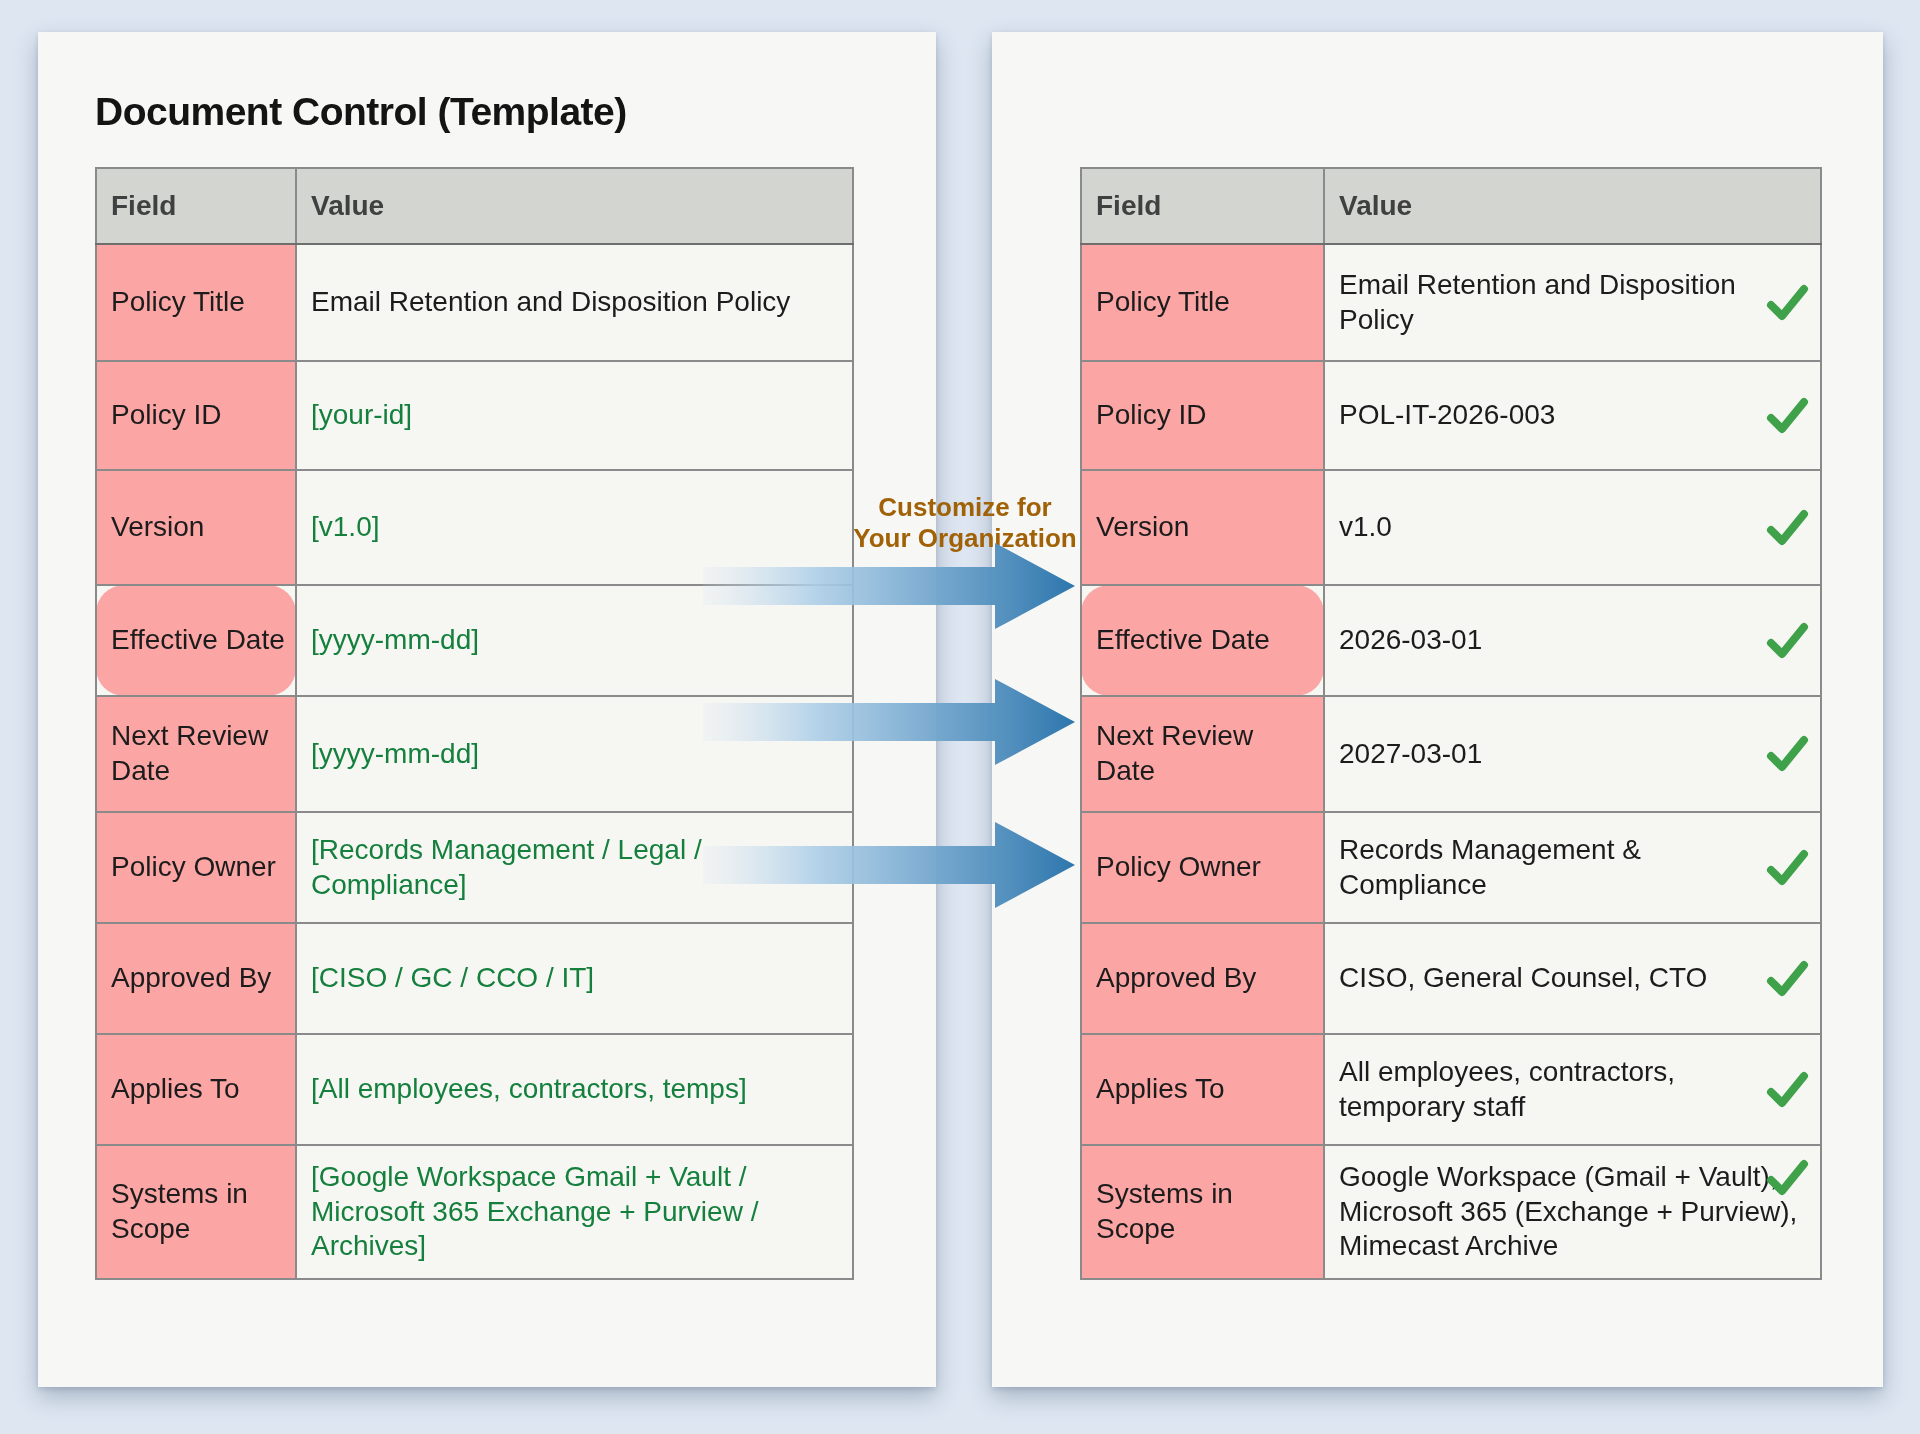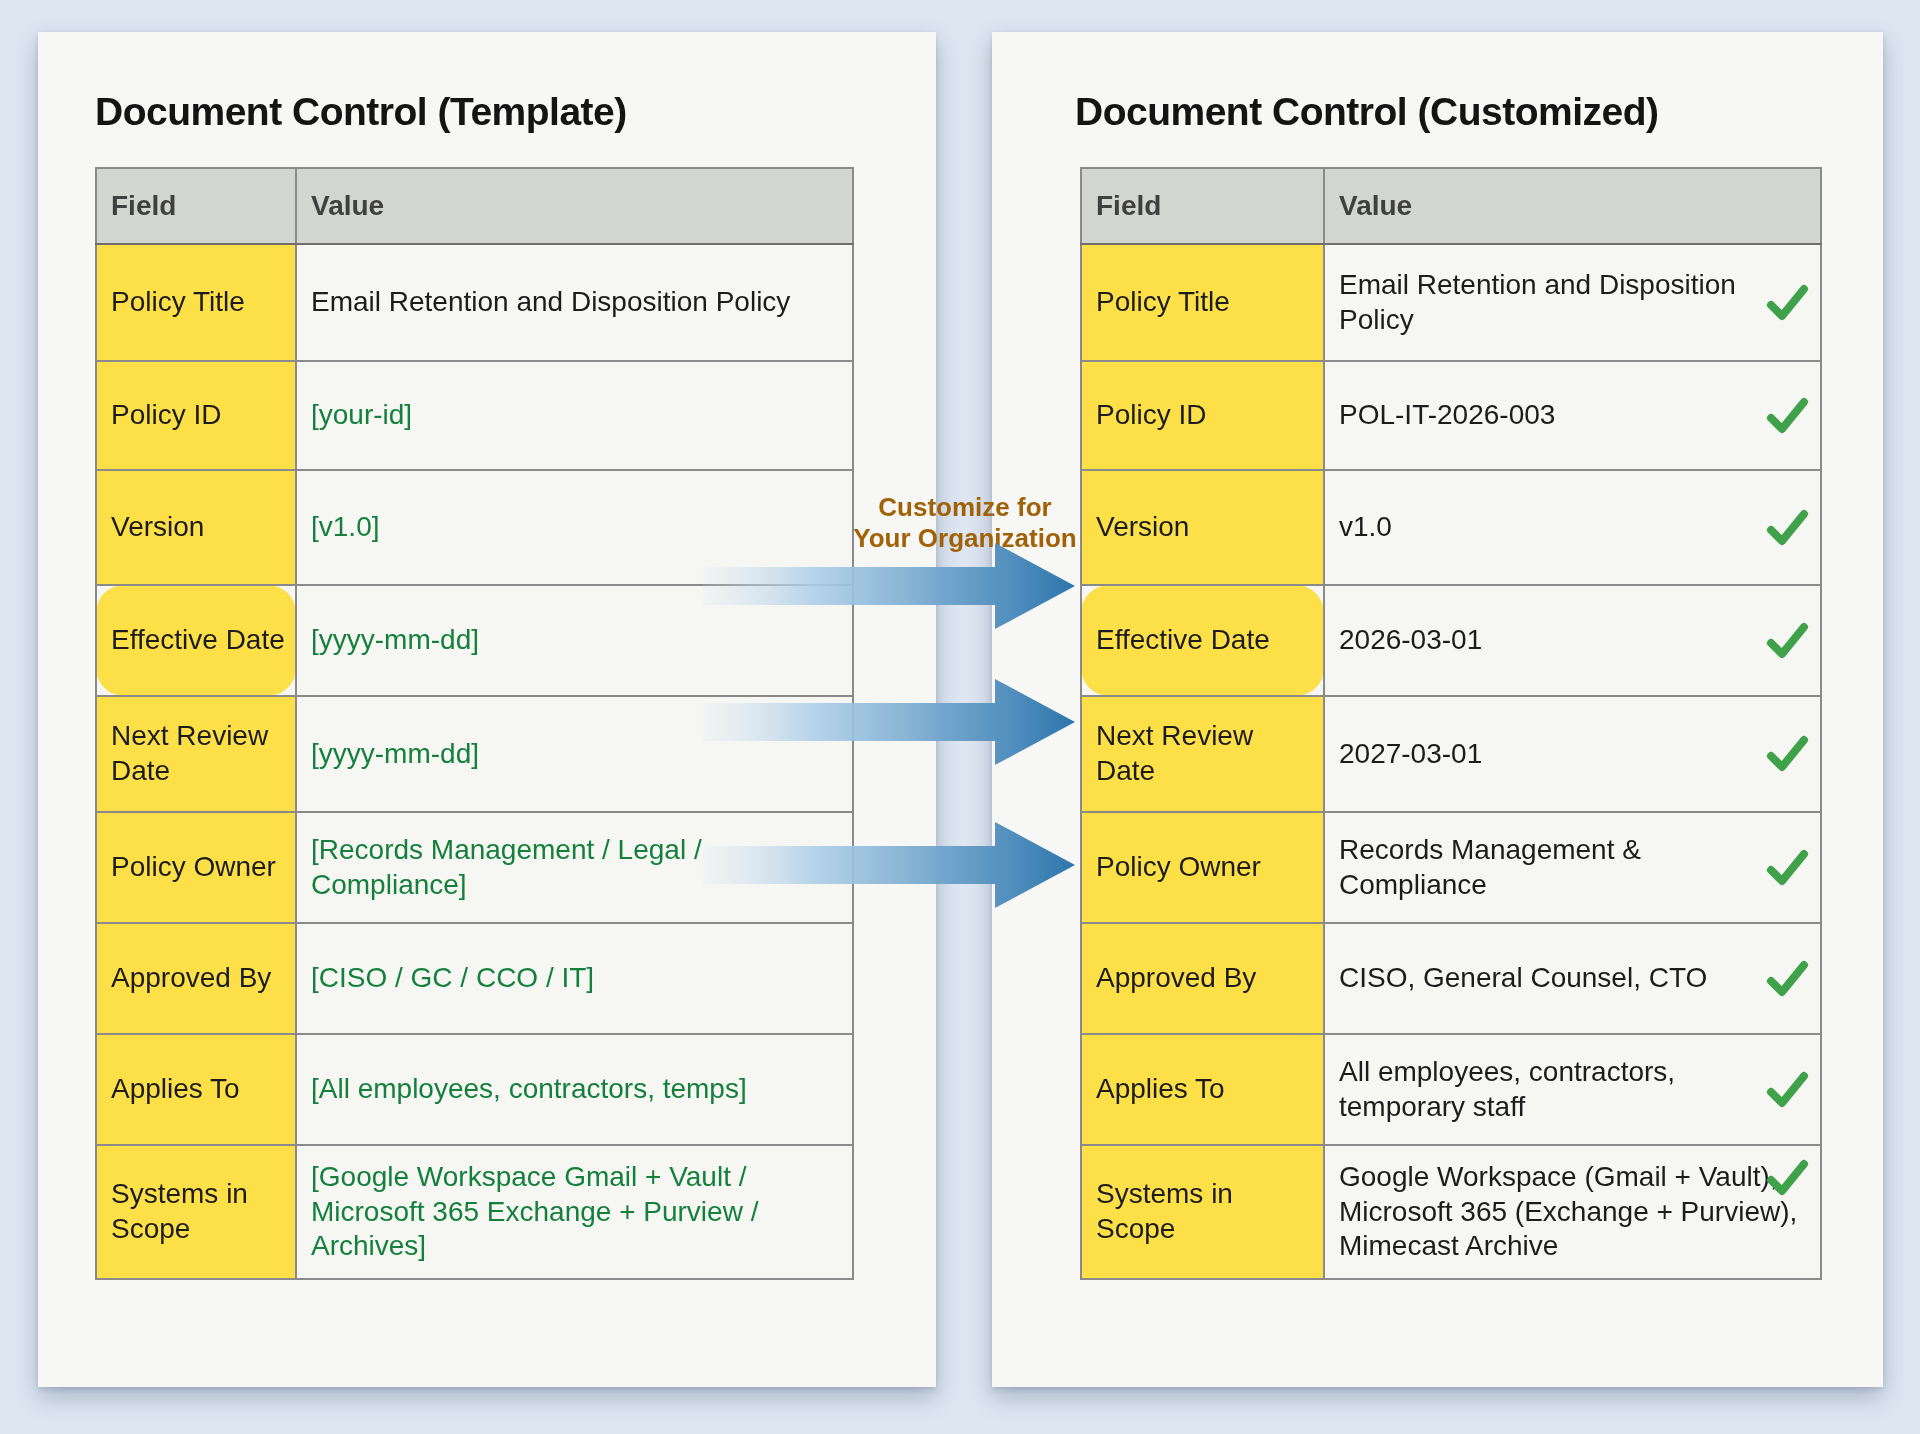--- a/index.html
+++ b/index.html
@@ -46,21 +46,21 @@
     border:2px solid #8a8a8a;
     font-size:28px;color:#1c1c1c;
     vertical-align:middle;text-align:left;
     padding:6px 10px 6px 14px;
     line-height:1.24;
   }
   table.doc-table thead th{
     background:#d2d5d0;font-weight:700;color:#404040;height:62px;
     border-bottom:2.5px solid #6e6e6e;
   }
-  td.cell-field{background:#fde047;}
+  td.cell-field{background:#fca5a5;}
   td.cell-value{background:#f6f6f3;}
 
   
   tbody tr:nth-child(1) td{height:103px;}
   tbody tr:nth-child(2) td{height:95px;}
   tbody tr:nth-child(3) td{height:101px;}
   tbody tr:nth-child(4) td{height:97px;border-radius:28px;}
   tbody tr:nth-child(5) td{height:102px;}
   tbody tr:nth-child(6) td{height:97px;}
   tbody tr:nth-child(7) td{height:97px;}
@@ -186,21 +186,20 @@
               <div class="v-wrap">
                 <span class="val-text">[Google Workspace Gmail + Vault / Microsoft 365 Exchange + Purview / Archives]</span>
               </div>
             </td>
           </tr>
         </tbody>
     </table>
   </section>
 
   <section class="page page-right">
-    <h1 class="page-title">Document Control (Customized)</h1>
     <table class="doc-table">
       <colgroup>
           <col class="c-field">
           <col class="c-value">
         </colgroup>
       <thead>
         <tr>
           <th>Field</th>
           <th>Value</th>
         </tr>

